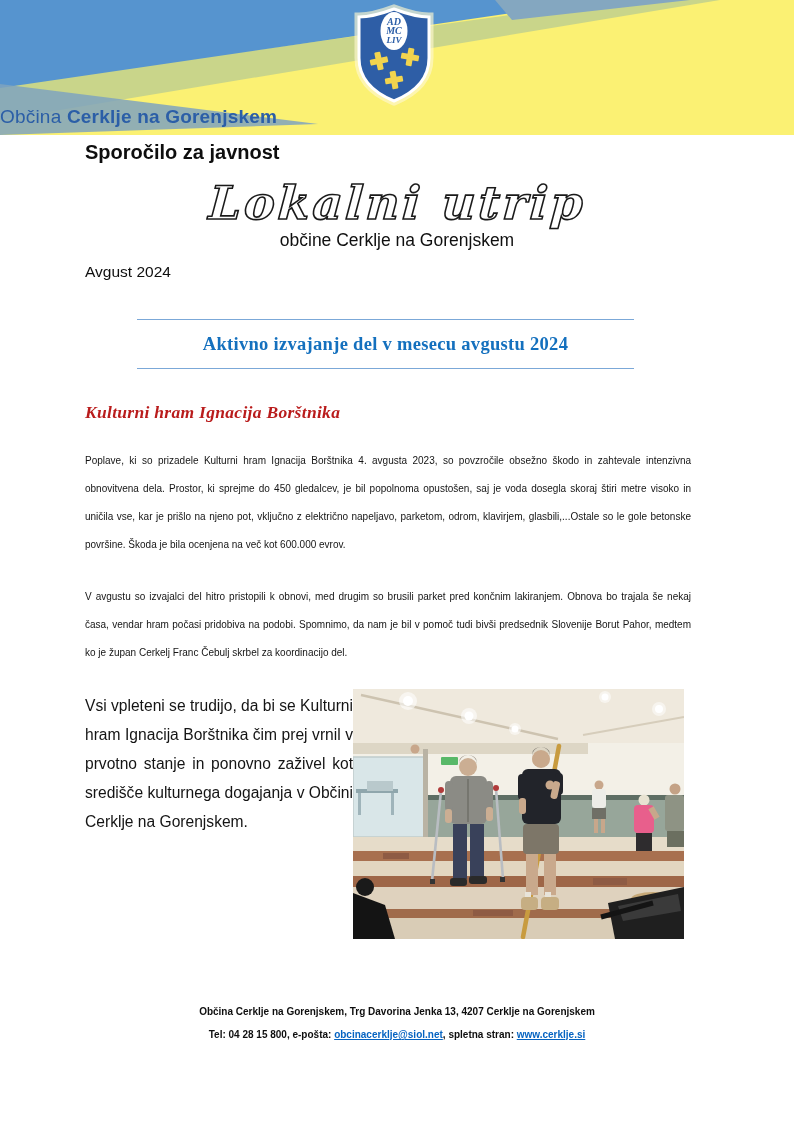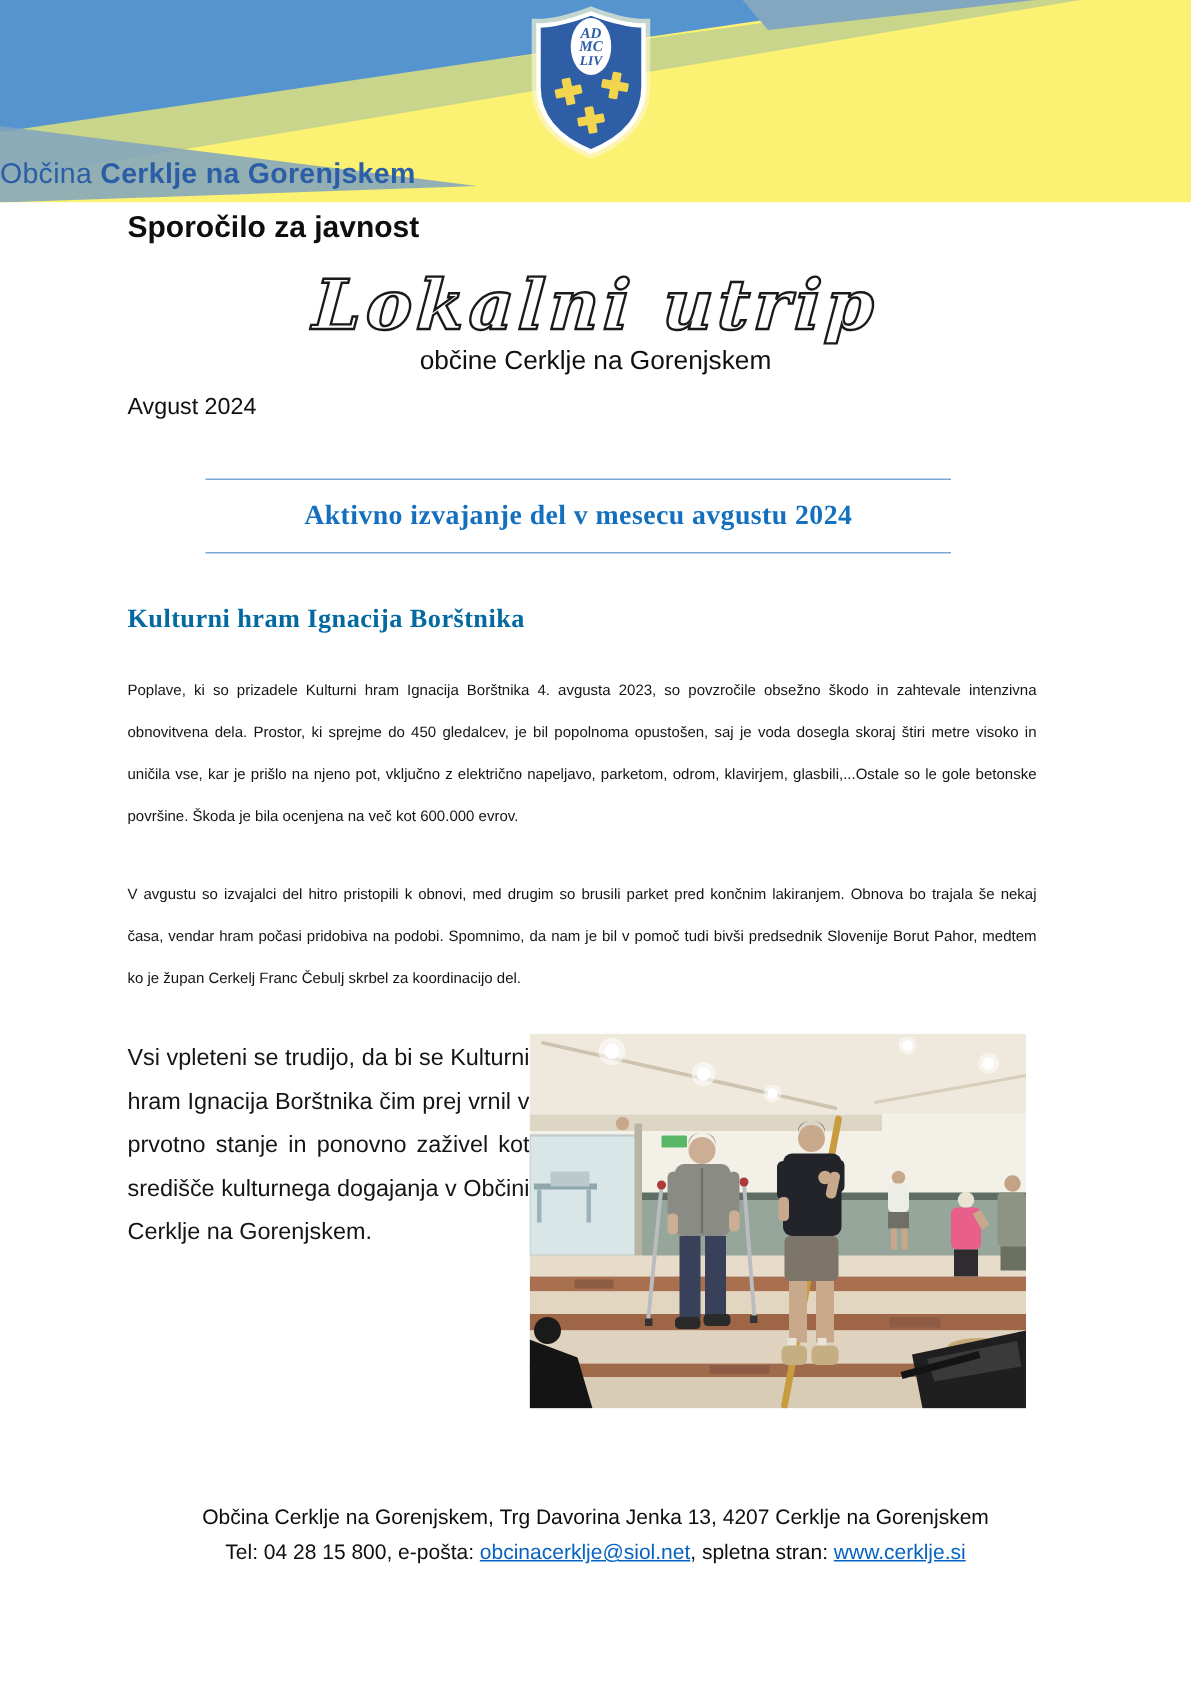--- a/index.html
+++ b/index.html
@@ -44,40 +44,40 @@
     padding:14px 0 13px 0; text-align:center;
   }
   .section-title {
     font-family:"Liberation Serif", serif; font-weight:bold;
     font-size:18.5px; color:#1470BE; letter-spacing:0.3px;
   }
 
   
   .article-heading {
     margin:33px 0 0 85px;
-    font-family:"Liberation Serif", serif; font-weight:bold; 
-    font-size:17.5px; color:#0369a1; letter-spacing:0.3px;
+    font-family:"Liberation Serif", serif; font-weight:bold; font-style:italic;
+    font-size:17.5px; color:#b91c1c; letter-spacing:0.3px;
   }
   .body-copy { margin:0 103px 0 85px; }
   .body-copy p {
     margin-top:24px; text-align:justify;
     font-size:10px; line-height:28px; color:#141414;
   }
   .wrap-row {
     display:flex; justify-content:flex-start; align-items:flex-start;
     margin:0 101px 0 85px;
   }
   .wrap-row .col-text { width:268px; }
   .wrap-row .col-text p { margin-top:24px; text-align:justify; font-size:15.6px; line-height:29px; color:#141414; }
   .photo-frame { margin-top:22px; width:331px; height:250px; overflow:hidden; }
 
   
   .footer {
     position:absolute; top:1000px; left:0; width:100%; text-align:center;
-    font-size:14px; font-weight:normal; line-height:23px; color:#0e0e0e;
+    font-size:10px; font-weight:bold; line-height:23px; color:#0e0e0e;
   }
   .footer a { color:#0563C1; text-decoration:underline; }
 </style>
 </head>
 <body>
 
 <div class="page">
 
   <div class="banner">
     <svg width="794" height="135" viewBox="0 0 794 135" preserveAspectRatio="none">

